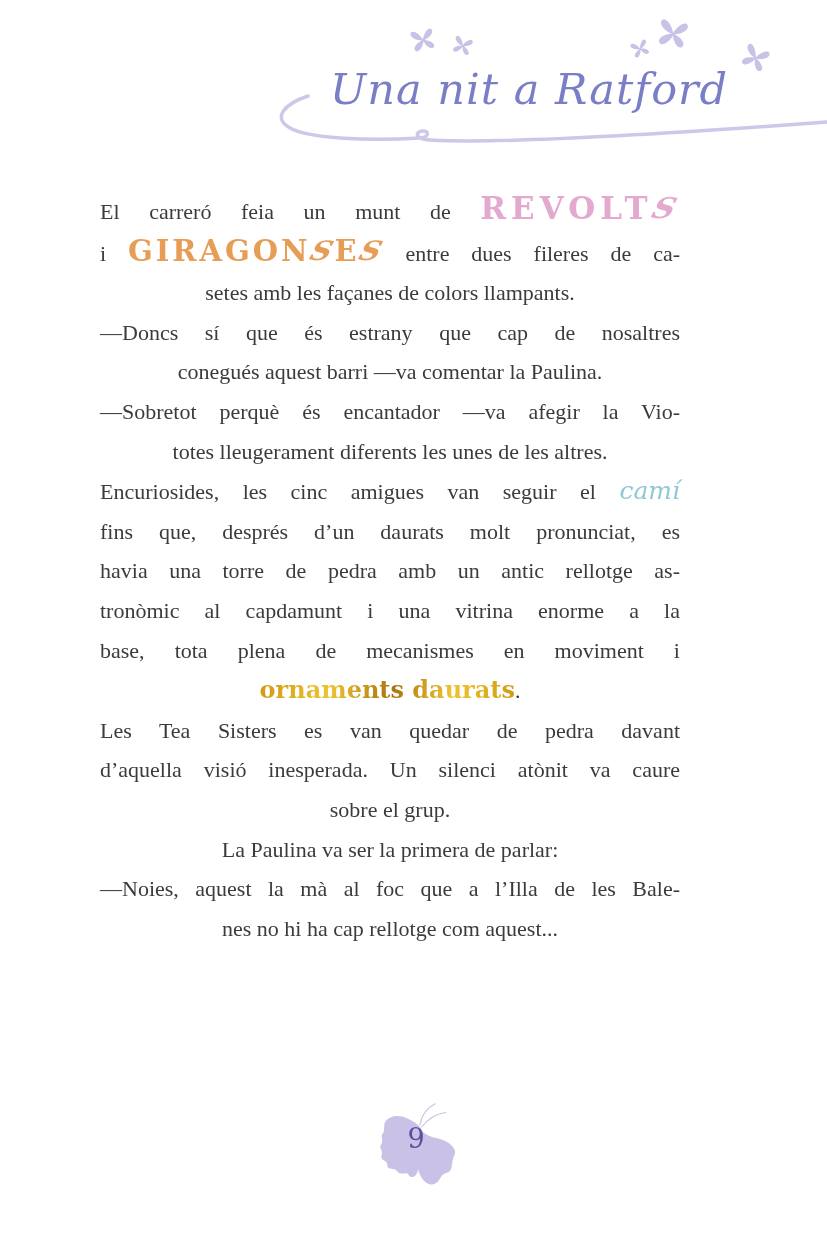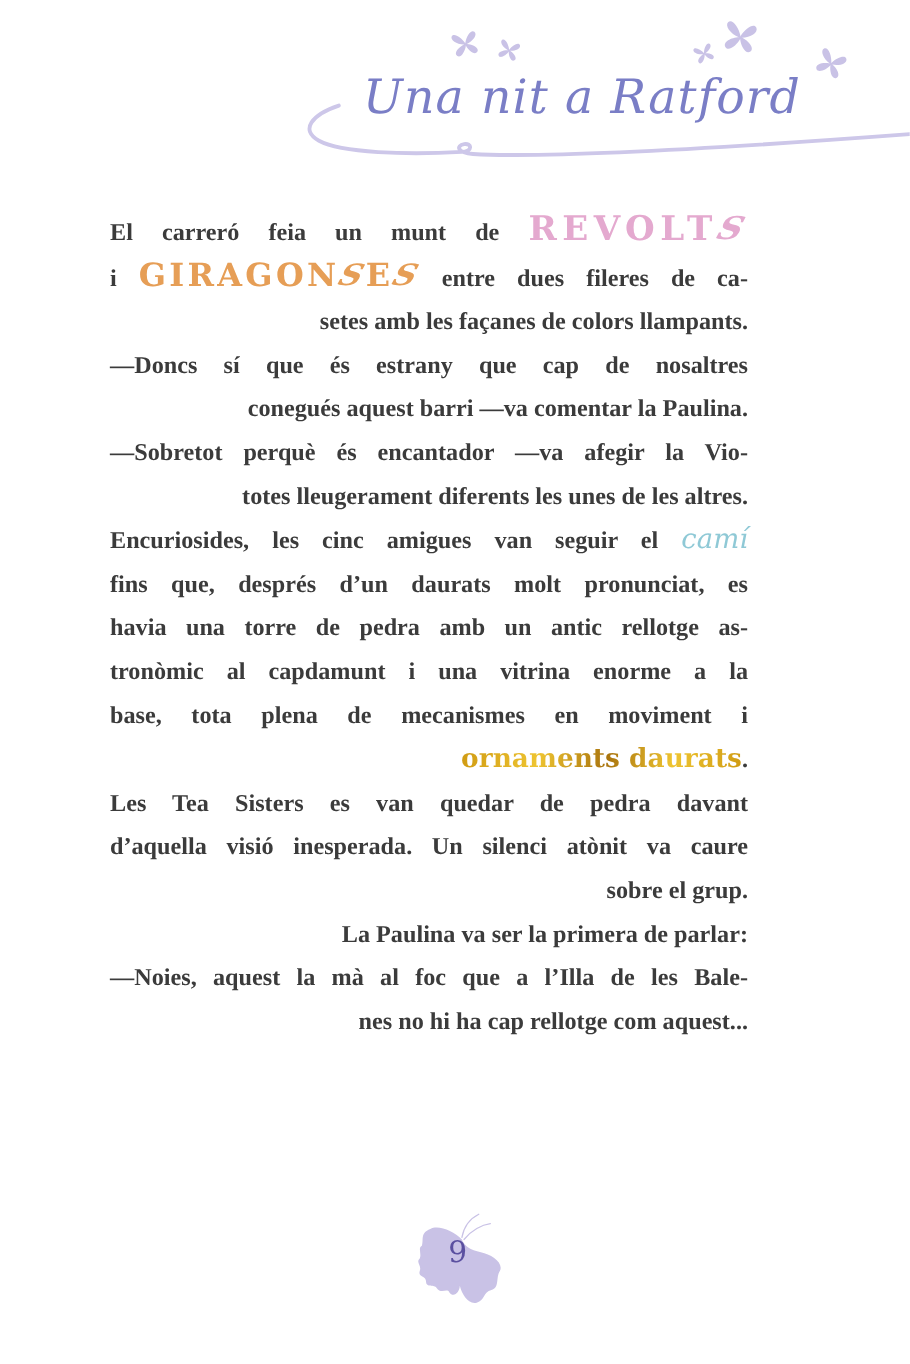--- a/index.html
+++ b/index.html
@@ -26,23 +26,23 @@
     white-space: nowrap;
   }
 
   
   .body-text {
     position: absolute; left: 100px; top: 189px; width: 580px;
     font-size: 22px;
     line-height: 39.6px;
     color: var(--body-text, #3b3b3b);
   }
-  .line { text-align: right; }
+  .line { text-align: center; }
   .line.just { text-align: justify; text-align-last: justify; }
-  .seg-body { font-family: "Liberation Serif", serif; font-weight: bold; }
+  .seg-body { font-family: "Liberation Serif", serif; }
   .seg-revolts {
     font-family: "DejaVu Serif", serif;
     font-weight: bold;
     font-size: 31px;
     letter-spacing: 5px;
     color: var(--revolts-pink, #e4a9cf);
   }
   .seg-gira {
     font-family: "DejaVu Serif", serif;
     font-weight: bold;

